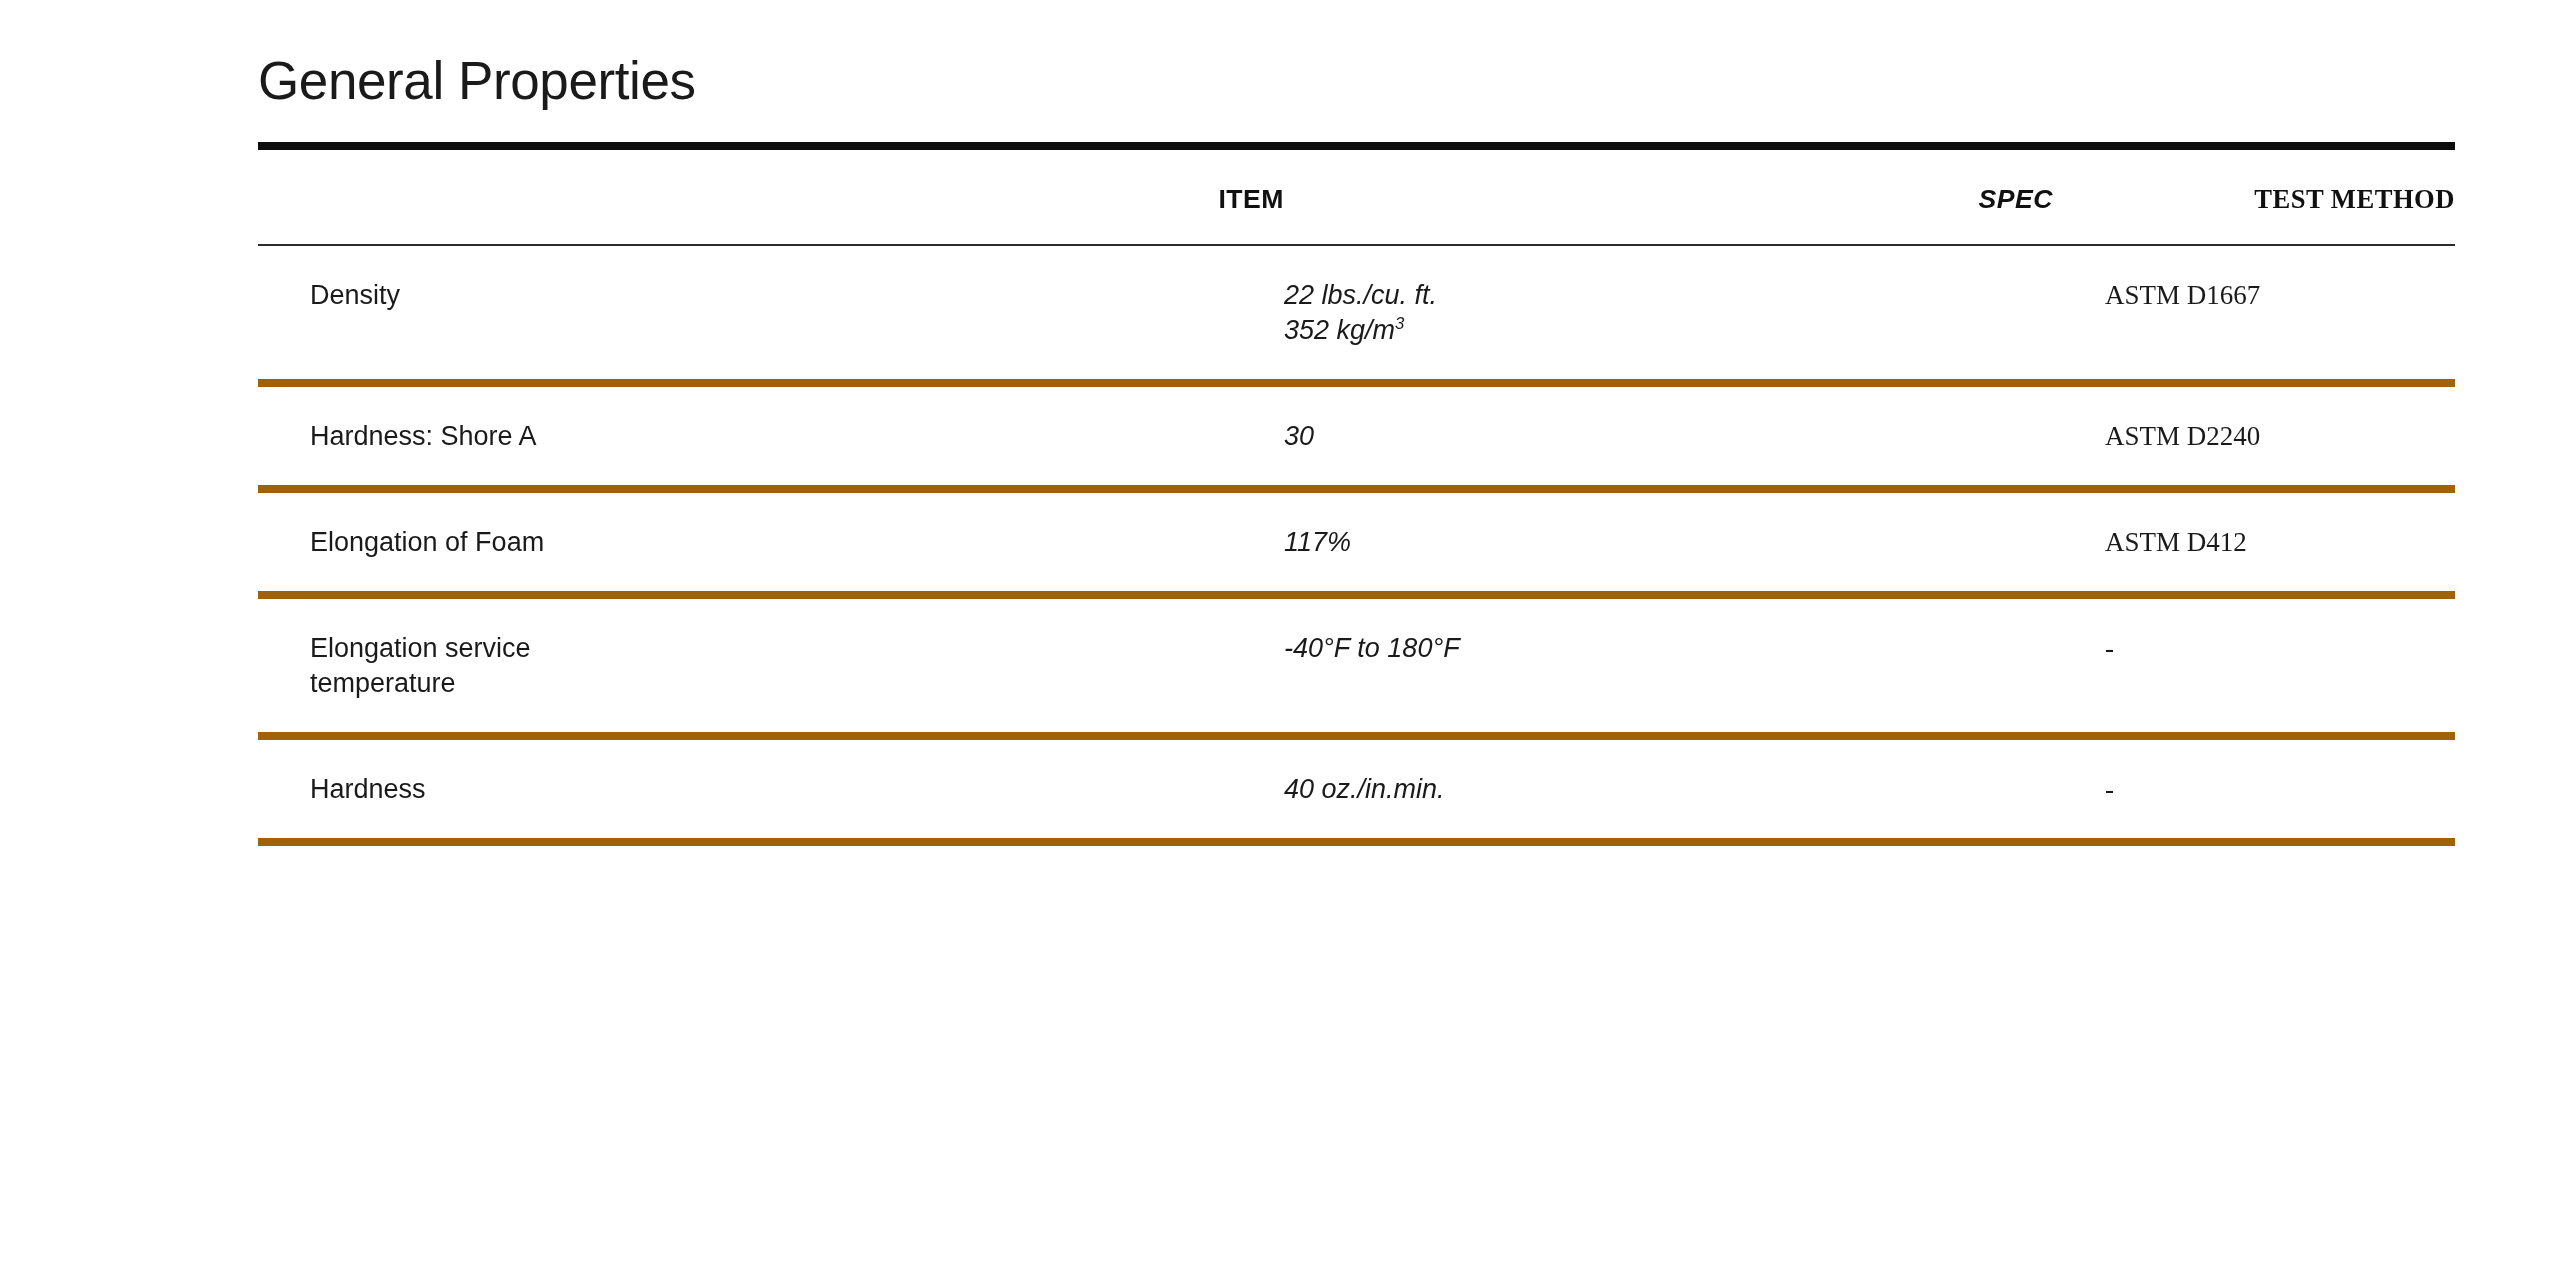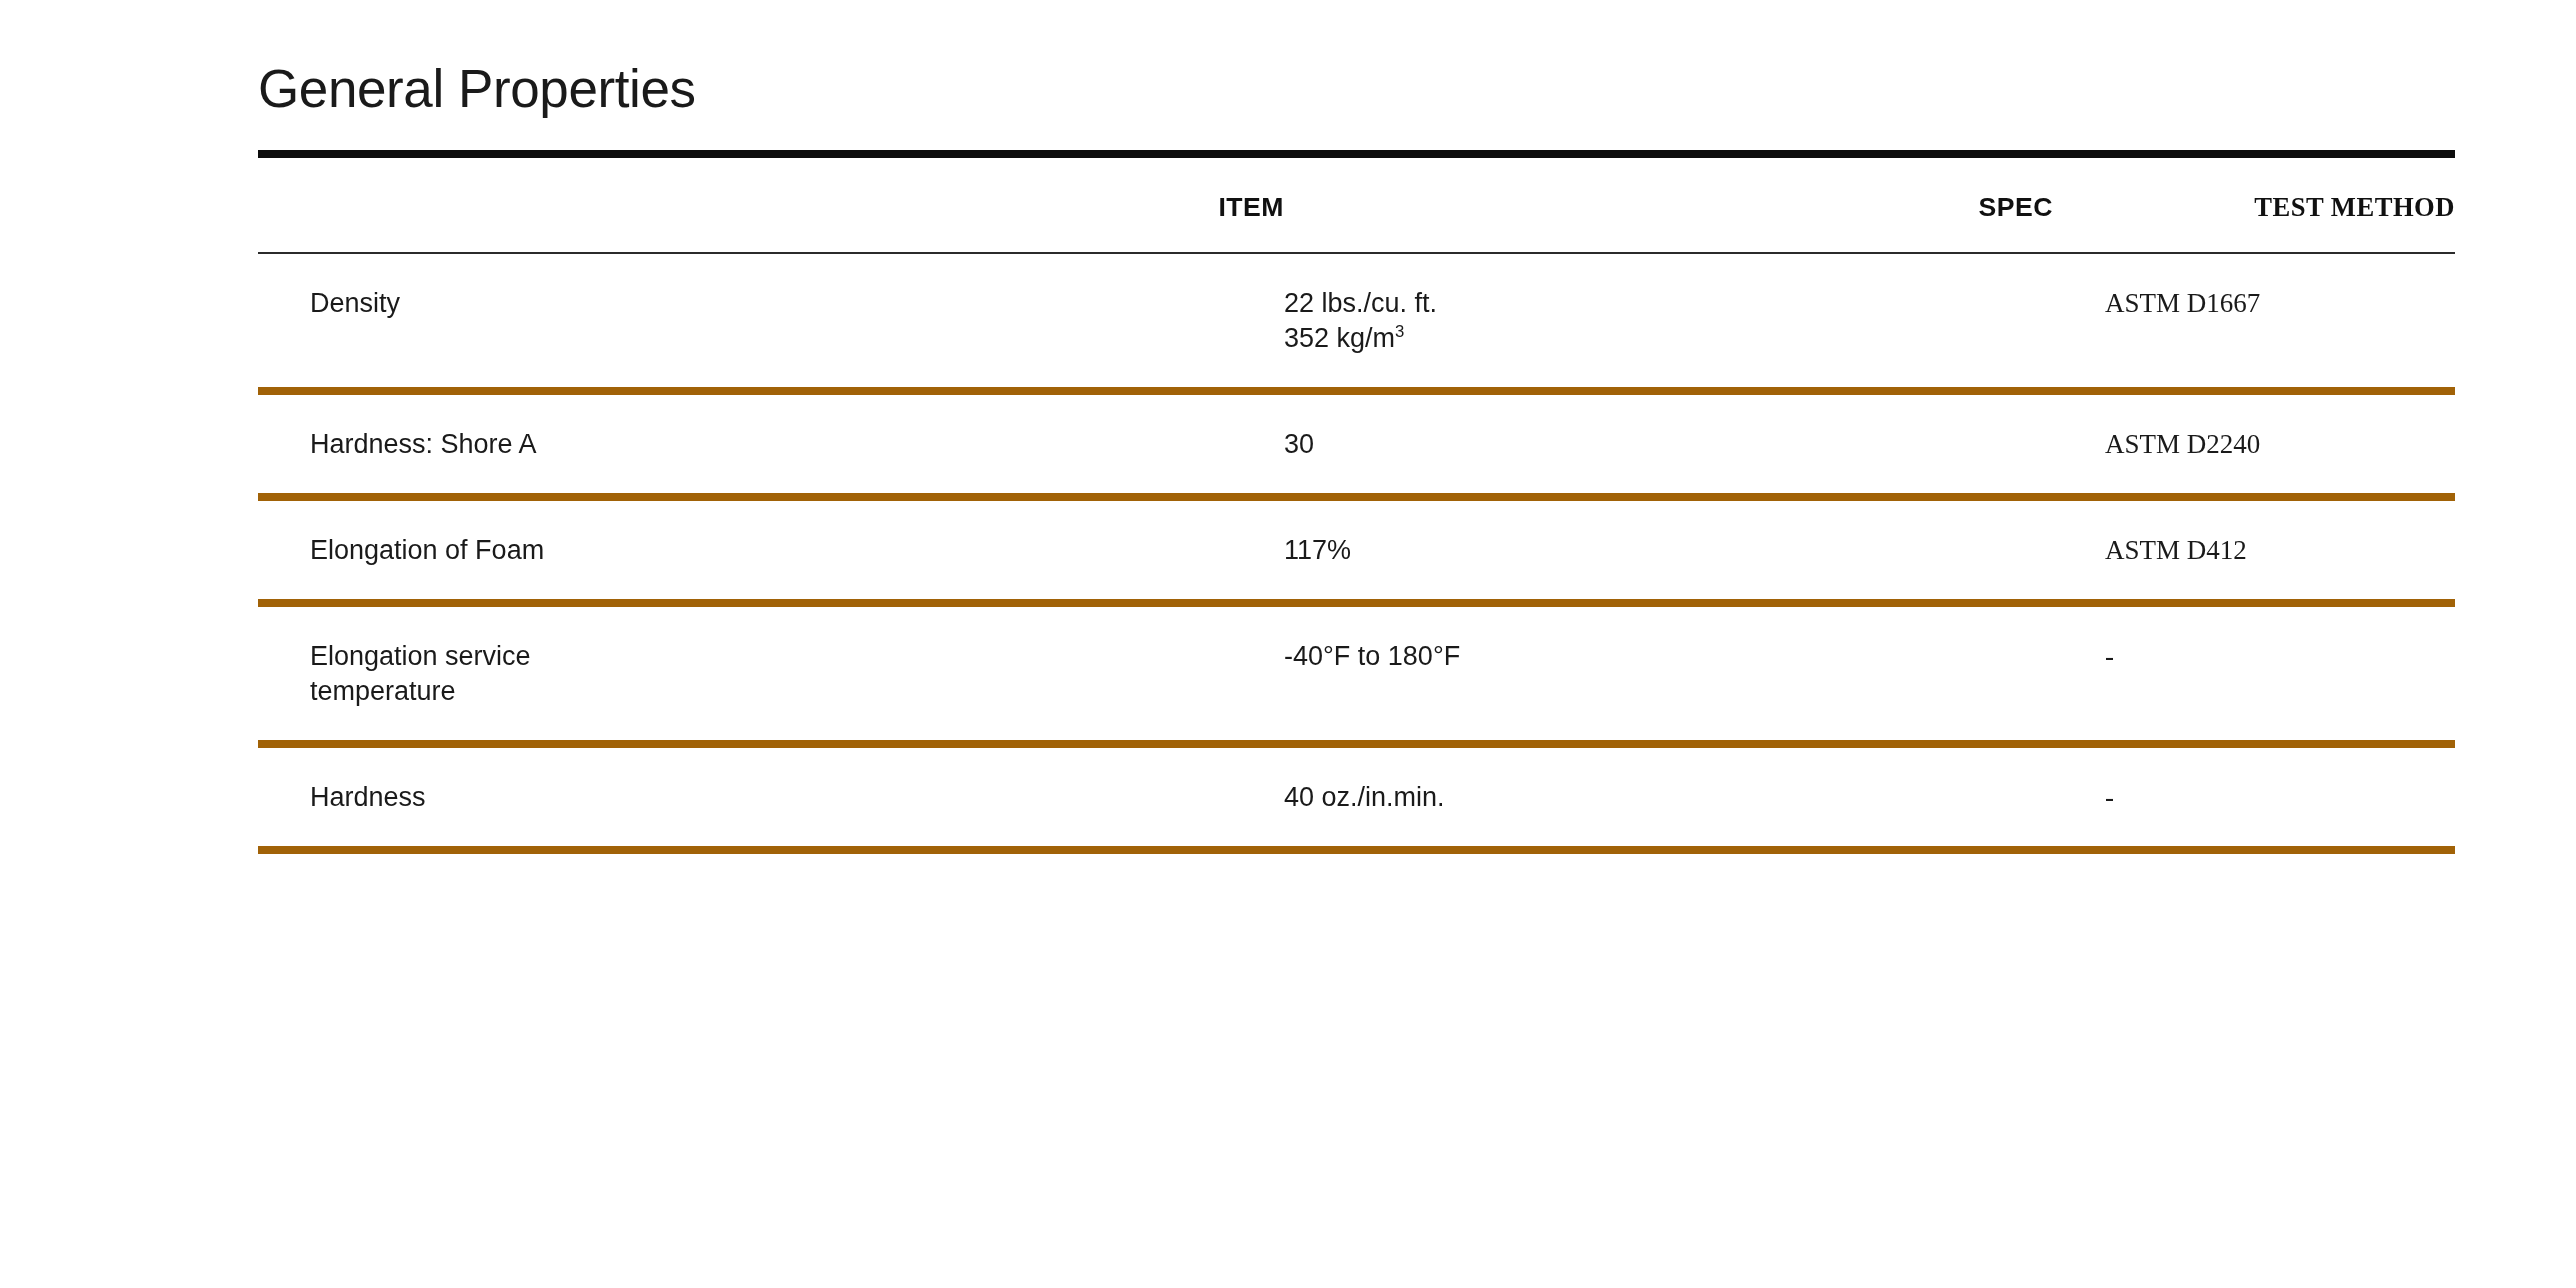--- a/index.html
+++ b/index.html
@@ -19,21 +19,21 @@
     width: 2576px;
     height: 1288px;
     box-sizing: border-box;
     padding: 48px 258px 0 258px;
   }
   .page-title {
     font-size: 53px;
     font-weight: 400;
     letter-spacing: -0.4px;
     color: #1a1a1a;
-    margin: 12px 0 32px 0;
+    margin: 4px 0 32px 0;
     line-height: 1.1;
   }
   .spec-table {
     width: 2093px;
     border-collapse: collapse;
     table-layout: fixed;
   }
   .spec-table thead tr {
     border-top: 8.9px solid #0d0d0d;
   }
@@ -43,20 +43,21 @@
     font-weight: 700;
     letter-spacing: 0.5px;
     color: #111111;
     padding: 34px 0 29px 52px;
     border-bottom: 2px solid #2b2b2b;
     vertical-align: bottom;
   }
   .spec-table th.col-spec,
   .spec-table td.col-spec {
     padding-left: 0;
+    font-style: italic;
   }
   .spec-table td {
     font-size: 27px;
     font-weight: 400;
     color: #1a1a1a;
     padding: 32px 0 32px 52px;
     border-bottom: 8px solid #a16207;
     vertical-align: top;
     line-height: 1.27;
   }

